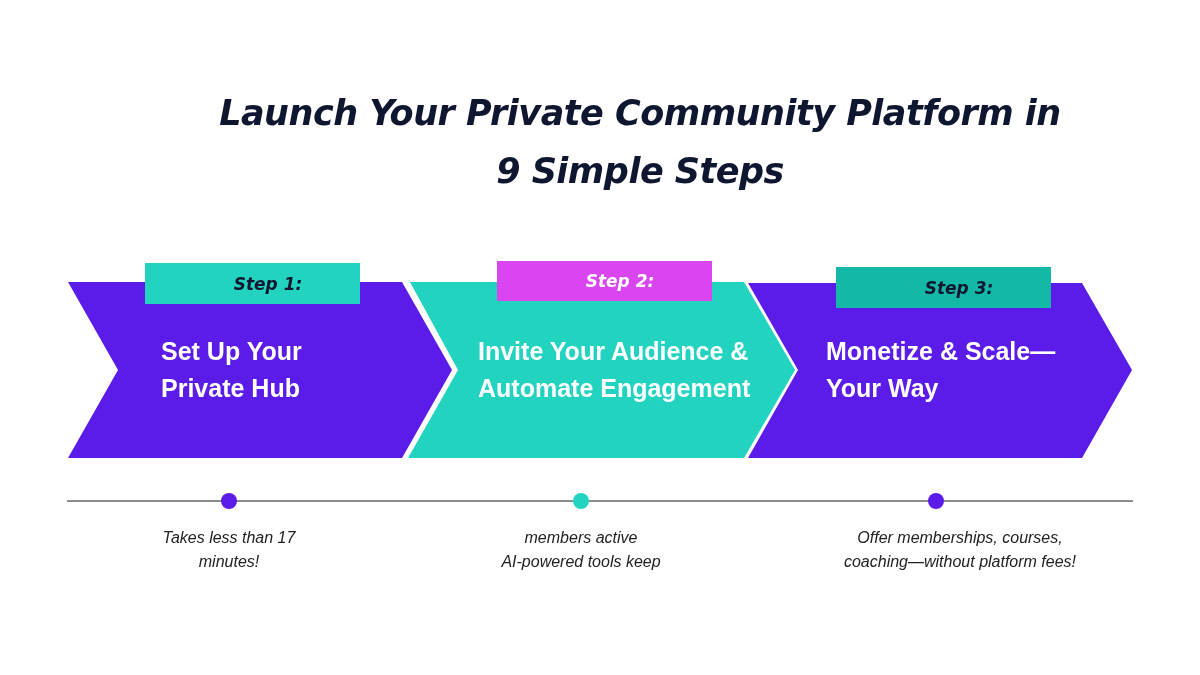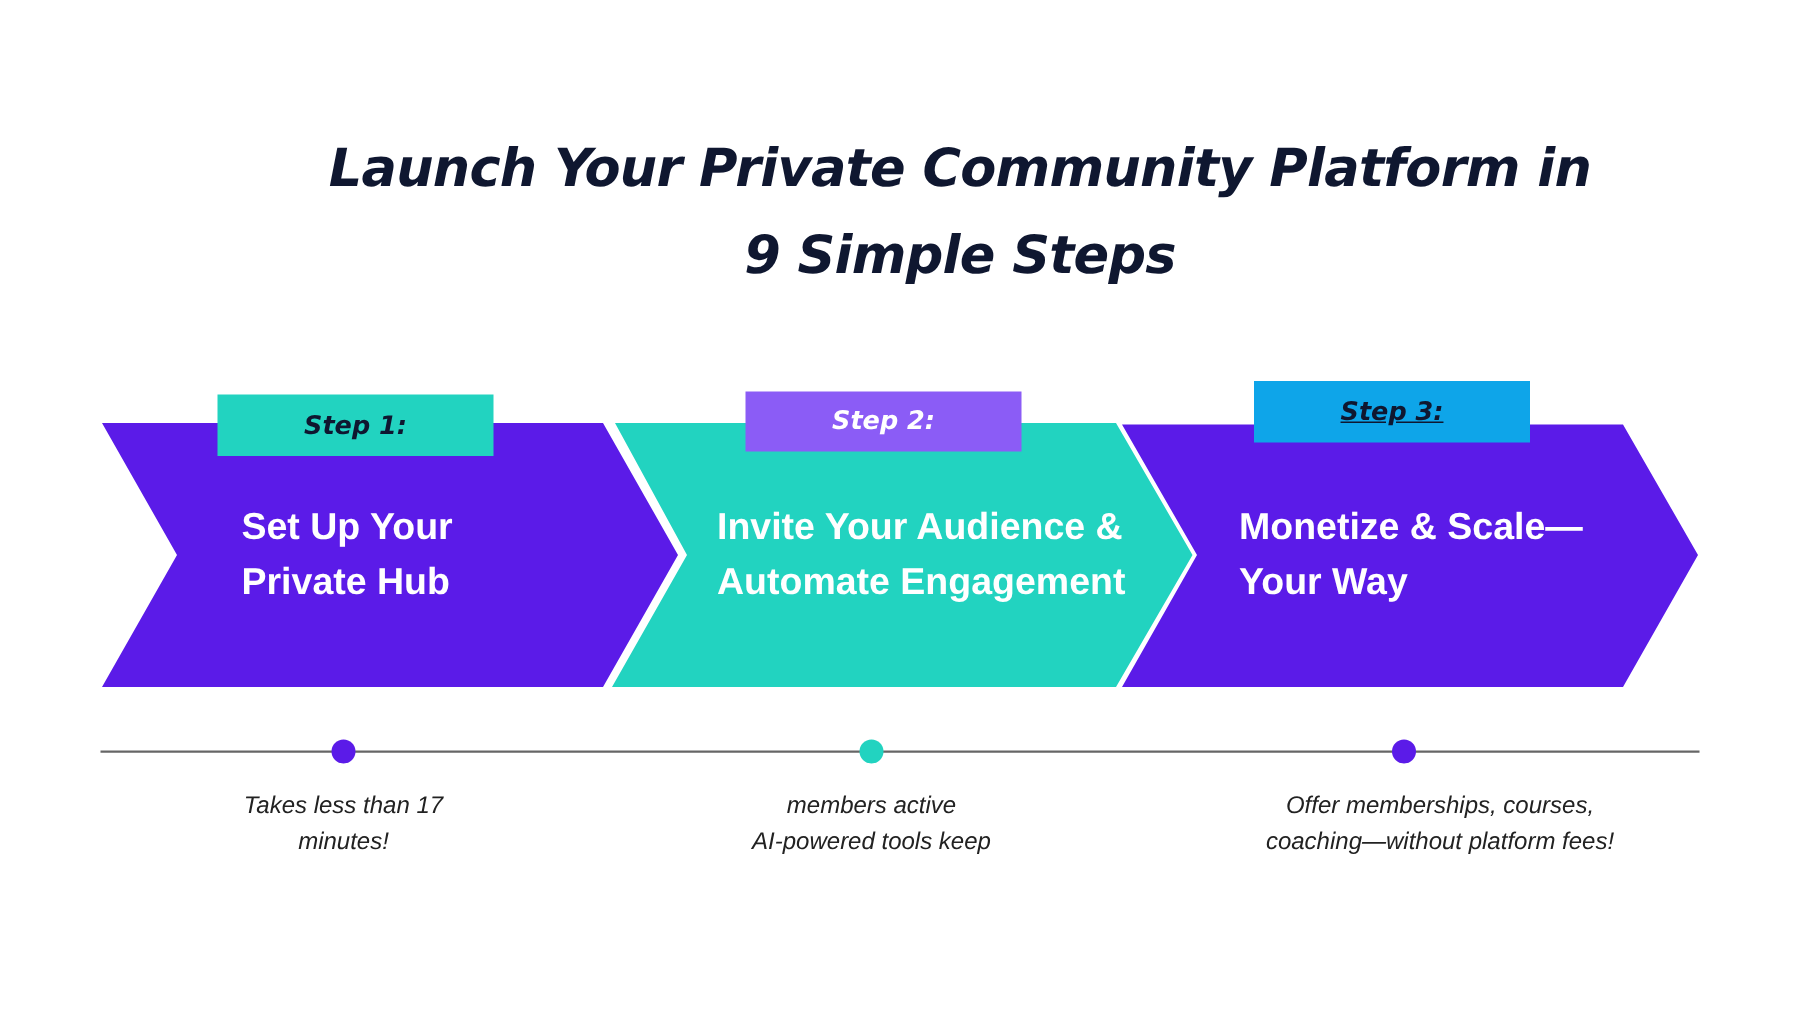--- a/index.html
+++ b/index.html
@@ -14,20 +14,21 @@
       font-weight: bold; font-style: italic; font-size: 35px;
       line-height: 58px; color: #0f1730; letter-spacing: -0.5px; margin-left: 40px;
     }
     .title span { display: block; }
     svg.shapes { position: absolute; left: 0; top: 0; }
     .badge {
       position: absolute; width: 184px; height: 41px;
       display: flex; align-items: center; justify-content: center;
       font-family: "DejaVu Sans", sans-serif; font-weight: bold; font-style: italic;
       font-size: 17px;
+      padding-left: 31px;
     }
     .badge.teal { background: #22d3c0; color: #0f1730; }
     .badge.purple { background: #5b1be8; color: #ffffff; }
     .step-title {
       position: absolute; font-family: "Liberation Sans", sans-serif;
       font-weight: bold; font-size: 25px; line-height: 37px; color: #ffffff;
       white-space: nowrap;
     }
     .note {
       position: absolute; width: 280px; text-align: center;
@@ -47,22 +48,22 @@
   <polygon points="68,282 402,282 452,370 402,458 68,458 118,370" fill="#5b1be8"></polygon>
   <polygon points="410,282 744,282 795,370 744,458 408,458 458,370" fill="#22d3c0"></polygon>
   <polygon points="748,283 1082,283 1132,370 1082,458 748,458 798,370" fill="#5b1be8"></polygon>
   <line x1="67" y1="501" x2="1133" y2="501" stroke="#666666" stroke-width="1.5"></line>
   <circle cx="229" cy="501" r="8" fill="#5b1be8"></circle>
   <circle cx="581" cy="501" r="8" fill="#22d3c0"></circle>
   <circle cx="936" cy="501" r="8" fill="#5b1be8"></circle>
 </svg>
 
 <div class="badge teal" style="left: 145px; top: 263px; background: rgb(34, 211, 192);">Step 1:</div>
-<div class="badge purple" style="left: 497px; top: 261px; height: 40px; background: #8b5cf6;">Step 2:</div>
-<div class="badge teal" style="left: 836px; top: 254px; background: #0ea5e9; text-decoration: underline;">Step 3:</div>
+<div class="badge purple" style="left: 497px; top: 261px; height: 40px; background: #d946ef;">Step 2:</div>
+<div class="badge teal" style="left: 836px; top: 267px; background: #14b8a6;">Step 3:</div>
 
 <div class="step-title" style="left:161px; top:333px;">
   <div>Set Up Your</div>
   <div>Private Hub</div>
 </div>
 <div class="step-title" style="left:478px; top:333px;">
   <div>Invite Your Audience &amp;</div>
   <div>Automate Engagement</div>
 </div>
 <div class="step-title" style="left:826px; top:333px;">

